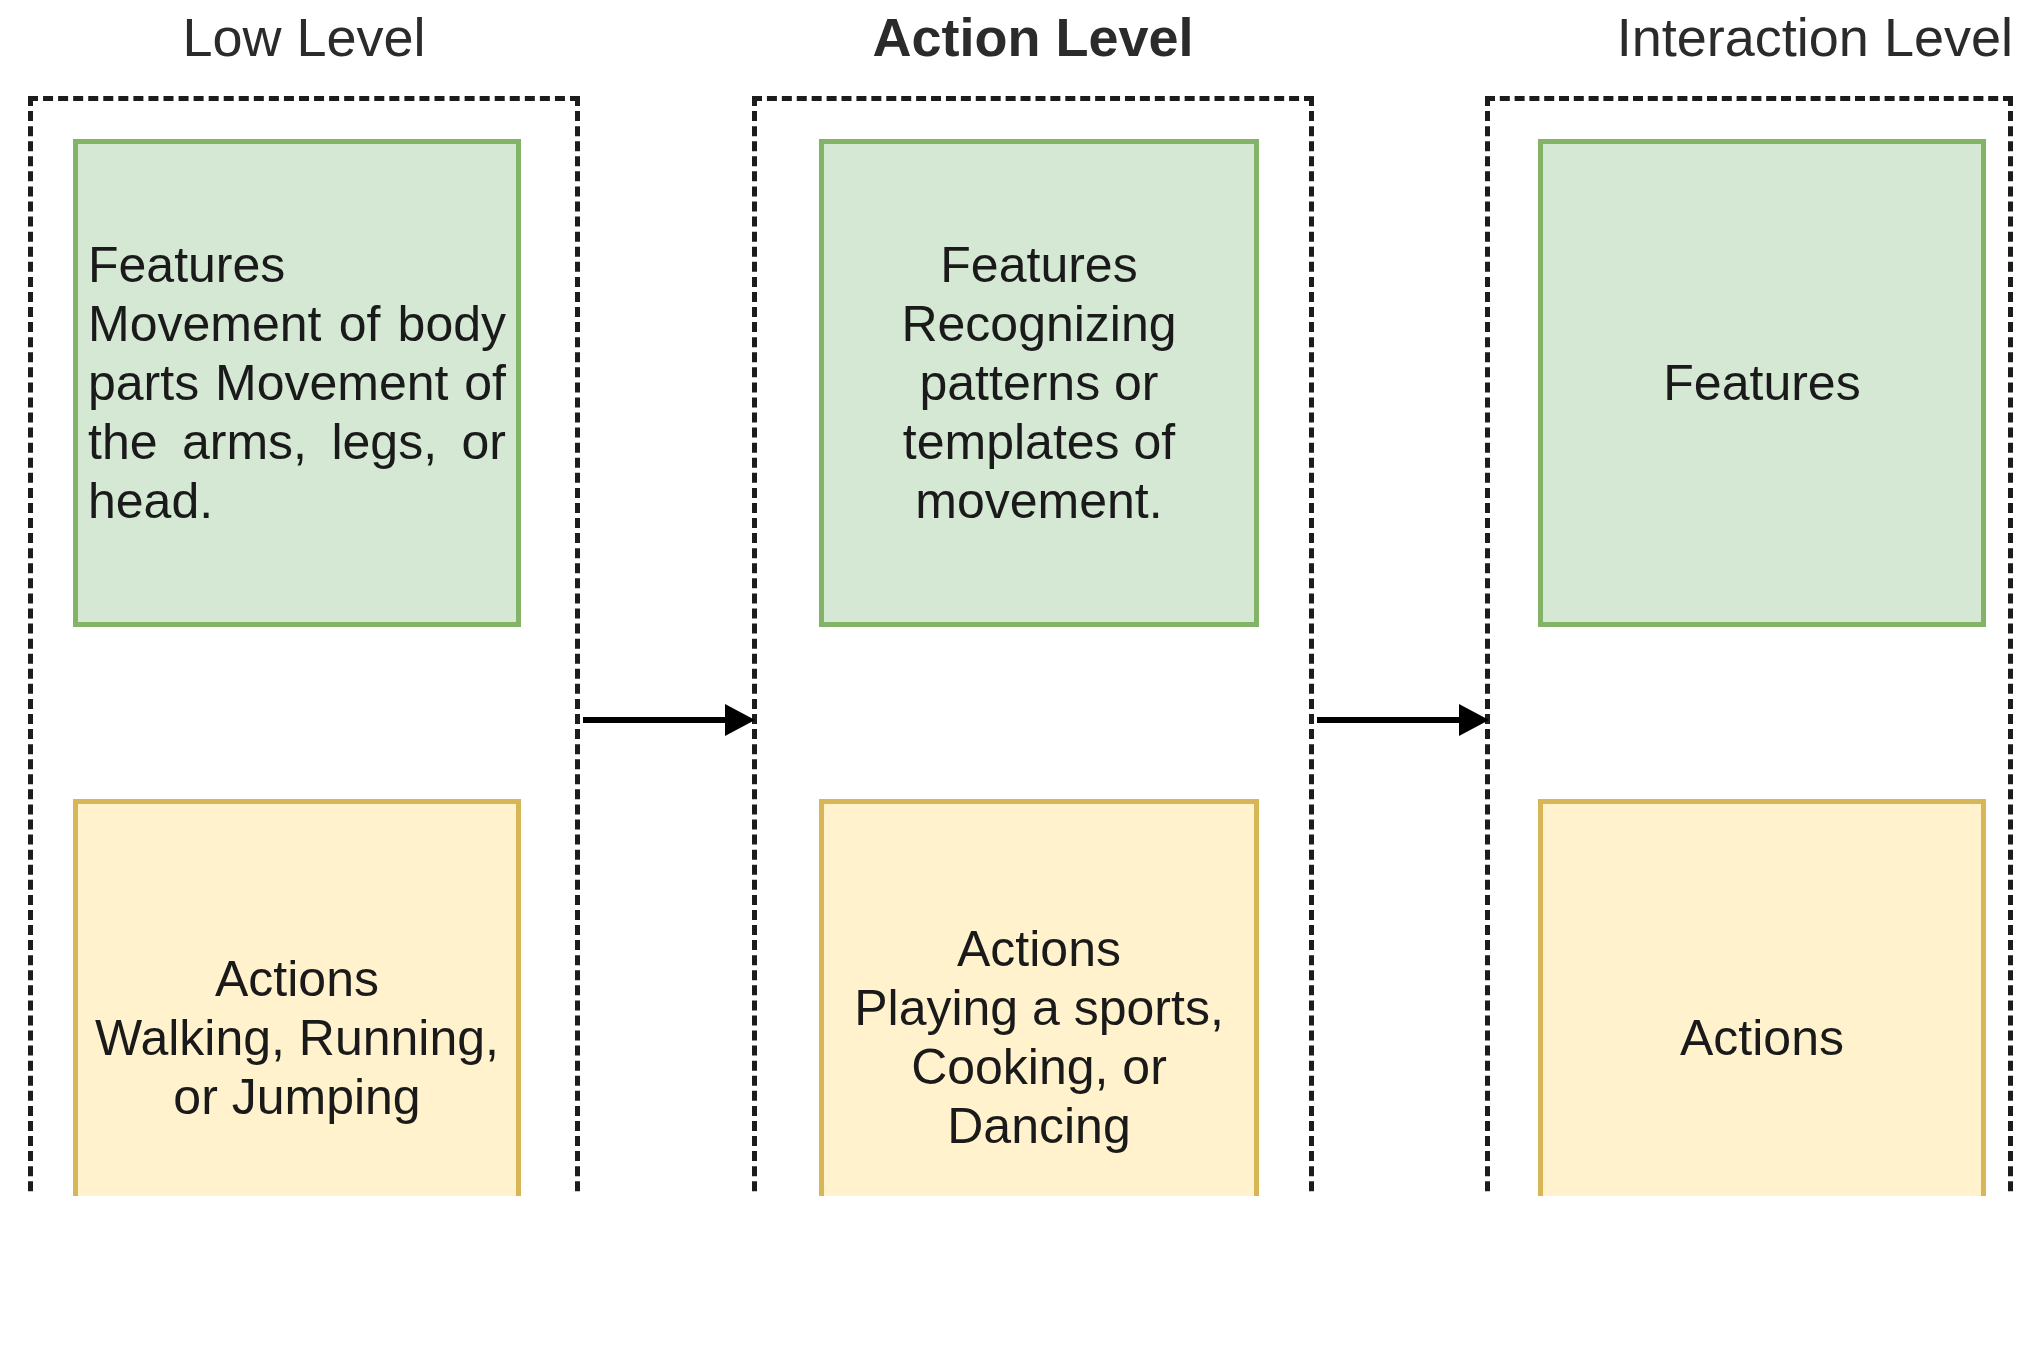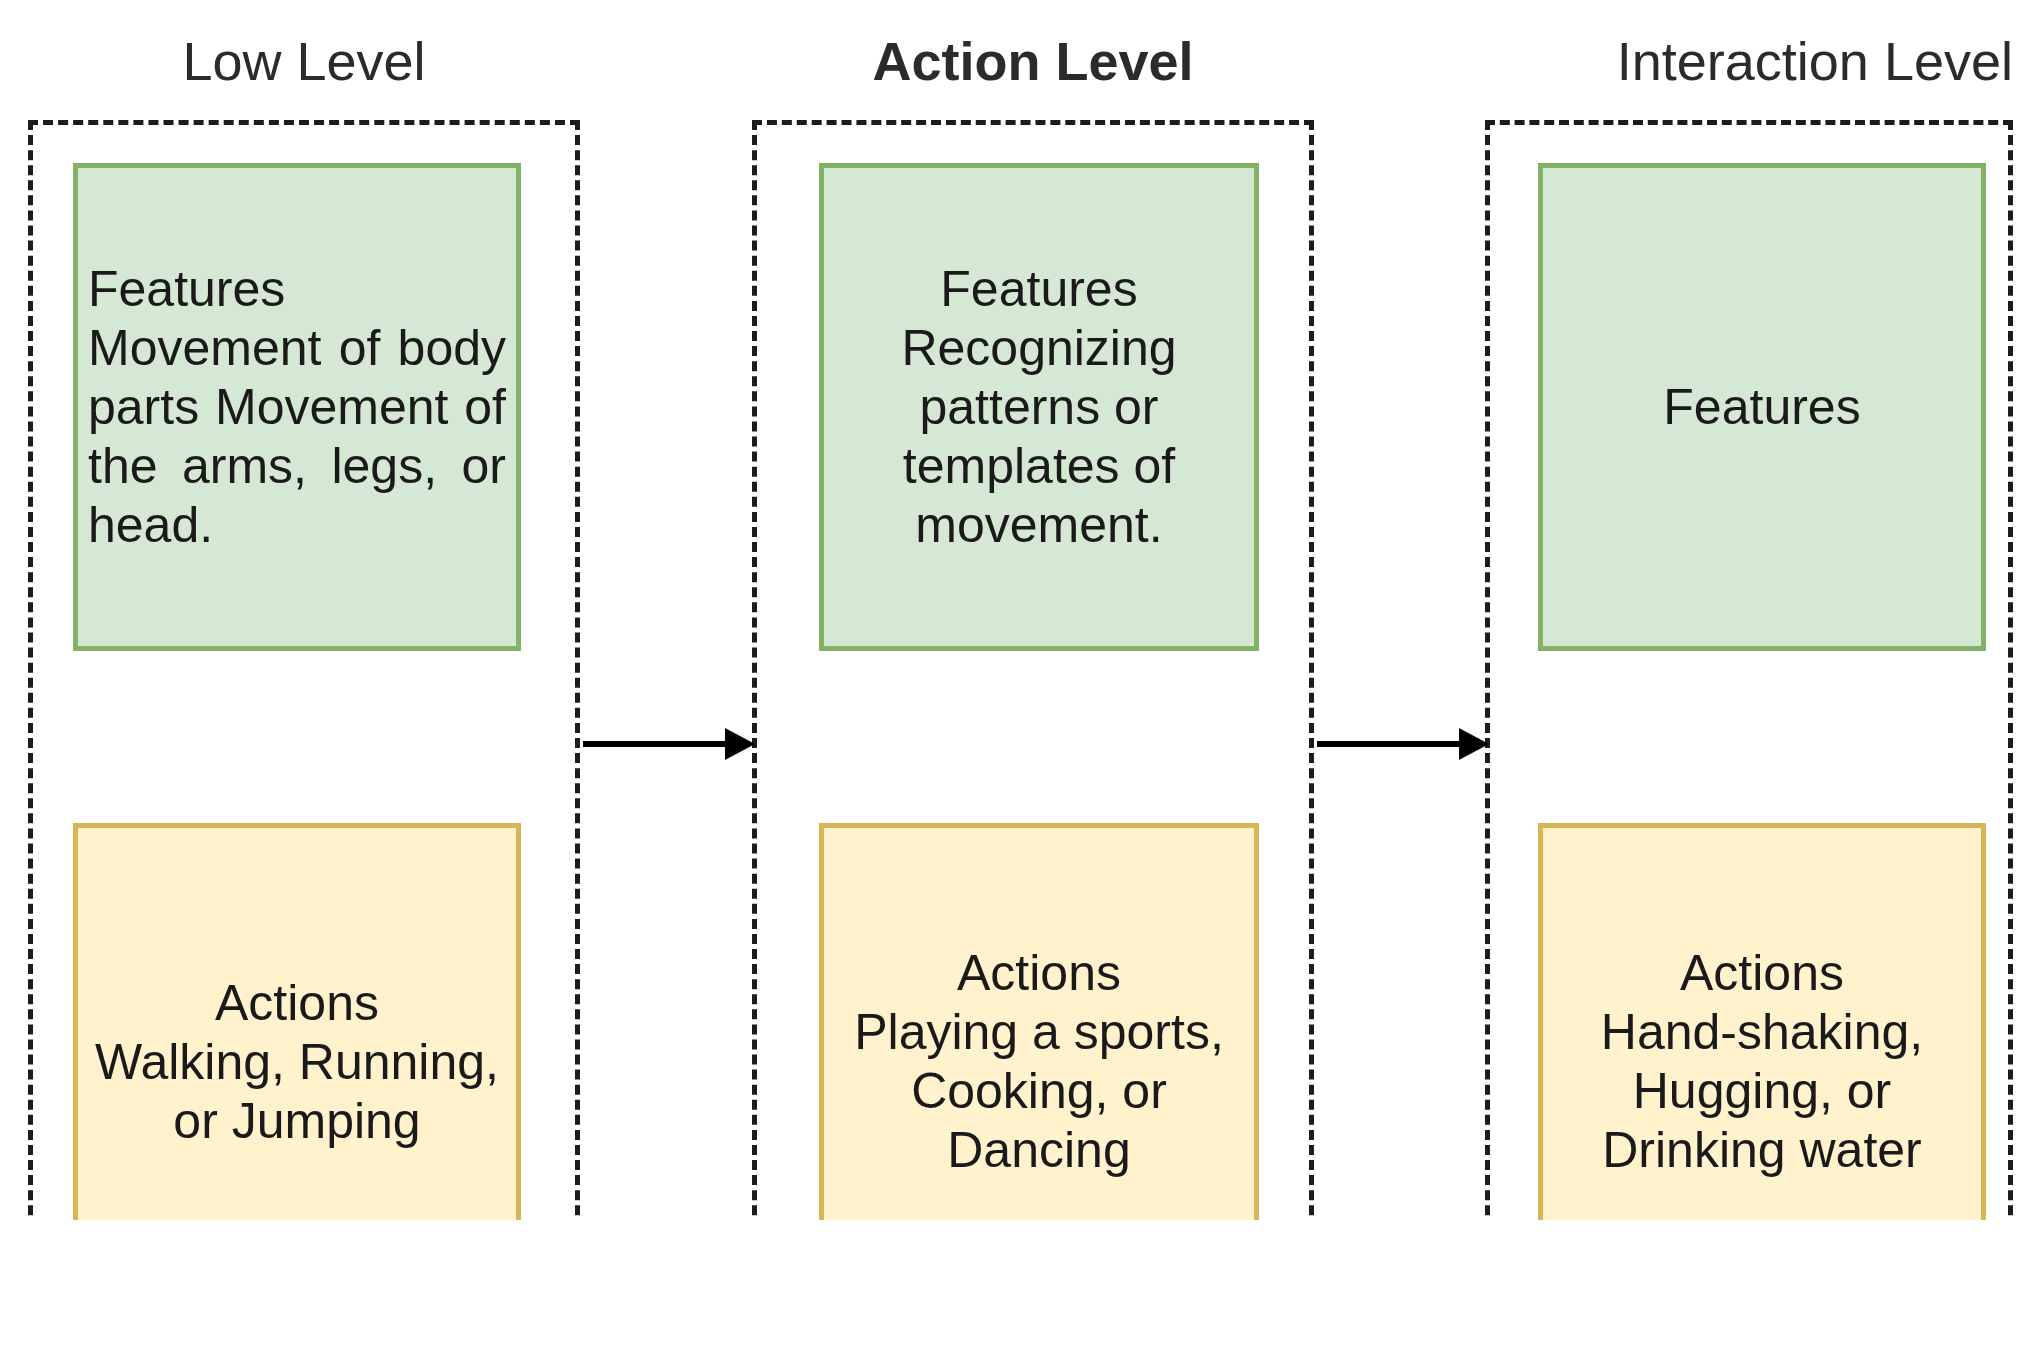--- a/index.html
+++ b/index.html
@@ -10,21 +10,20 @@
   body {
     font-family: "Liberation Sans", sans-serif;
     color: #1a1a1a;
   }
   #canvas {
     position: relative;
     width: 2041px;
     height: 1196px;
     background: #ffffff;
     overflow: hidden;
-    margin-top: 24px;
   }
 
   
   .col-header {
     position: absolute;
     top: 6px;
     height: 62px;
     line-height: 62px;
     text-align: center;
     font-size: 54px;
@@ -122,21 +121,21 @@
 
   <div class="col-header" style="left:1485px; width:528px;text-align:right;">Interaction Level</div>
 
   <div class="level-box" style="left:1485px; width:528px;">
 
     <div class="concept-box features" style="left:48px; top:38px; width:448px; height:488px;">
       <div class="concept-text center"><span class="concept-title">Features</span></div>
     </div>
 
     <div class="concept-box actions" style="left:48px; top:698px; width:448px; height:478px;">
-      <div class="concept-text center"><span class="concept-title">Actions</span><span>Hand-shaking, Hugging, or Drinking water</span></div>
+      <div class="concept-text center"><span class="concept-title">Actions</span></div>
     </div>
   </div>
 
   <div class="arrow" style="left:583px; top:700px; width:172px;">
     <svg width="172" height="40" viewBox="0 0 172 40">
       <line x1="0" y1="20" x2="150" y2="20" stroke="#000000" stroke-width="6"></line>
       <polygon points="172,20 142,4 142,36" fill="#000000"></polygon>
     </svg>
   </div>
 

